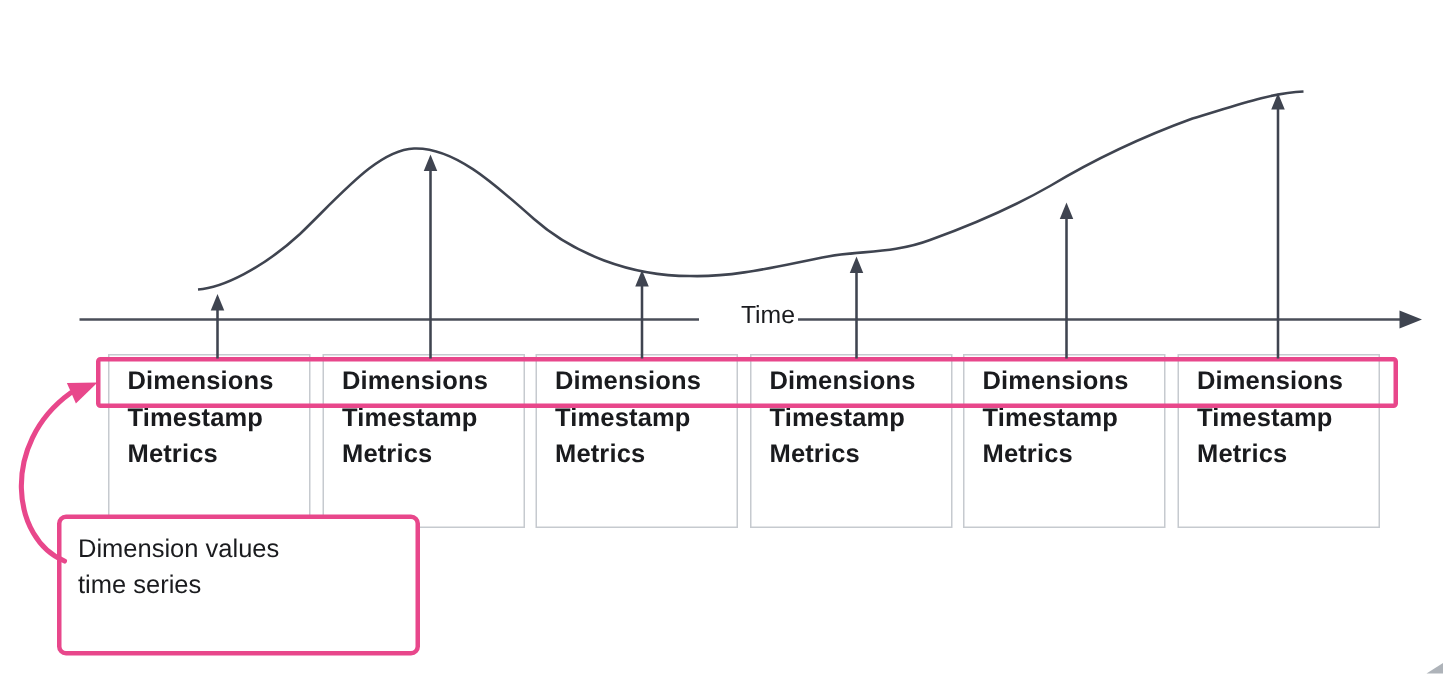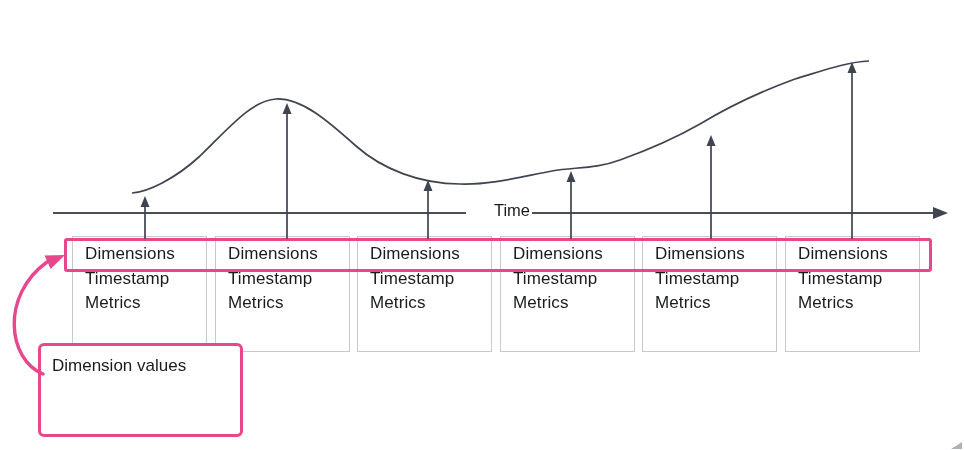--- a/index.html
+++ b/index.html
@@ -4,34 +4,34 @@
 <style>
   html,body{margin:0;padding:0;background:#ffffff;}
   .canvas{
     position:relative;width:964px;height:450px;background:#ffffff;overflow:hidden;
     font-family:"Liberation Sans", sans-serif;color:#1a1b1e;
   }
   .layer-svg{position:absolute;left:0;top:0;z-index:3;pointer-events:none;}
   .record-box{
     position:absolute;top:236px;width:135px;height:116px;box-sizing:border-box;
     background:#ffffff;border:1.5px solid #c6cacf;z-index:1;
-    padding:5px 0 0 12px;font-size:17px;line-height:24.5px;letter-spacing:0.1px;
+    padding:5px 0 0 12px;font-size:17px;line-height:24.5px;letter-spacing:0.1px;font-weight:bold;
   }
   .record-box .row{white-space:nowrap;}
   .box-1{left:72px}.box-2{left:215px}.box-3{left:357px}.box-4{left:500px}.box-5{left:642px}.box-6{left:785px}
   .highlight-band{
     position:absolute;left:64px;top:238px;width:868px;height:34px;box-sizing:border-box;
     border:3px solid #e8478b;border-radius:3px;background:transparent;z-index:2;
   }
   .time-label{
     position:absolute;left:470px;top:200px;width:60px;text-align:right;
     font-size:16.5px;line-height:20px;z-index:2;
   }
   .callout{
-    position:absolute;left:38px;top:343px;width:205px;height:94px;box-sizing:border-box;
+    position:absolute;left:38px;top:343px;width:242px;height:94px;box-sizing:border-box;
     border:3px solid #e8478b;border-radius:6px;background:#ffffff;z-index:2;
     padding:8px 8px 0 11px;font-size:17px;line-height:24px;
   }
   .callout .line{white-space:nowrap;}
 </style>
 </head>
 <body>
 
 <div class="canvas">
 
@@ -107,15 +107,16 @@
     <div class="row">Timestamp</div>
     <div class="row">Metrics</div>
   </div>
 
   <div class="highlight-band"></div>
 
   <div class="time-label">Time</div>
 
   <div class="callout">
     <div class="line">Dimension values</div>
+    <div class="line">time series</div>
   </div>
 
 </div>
 
 </body></html>

